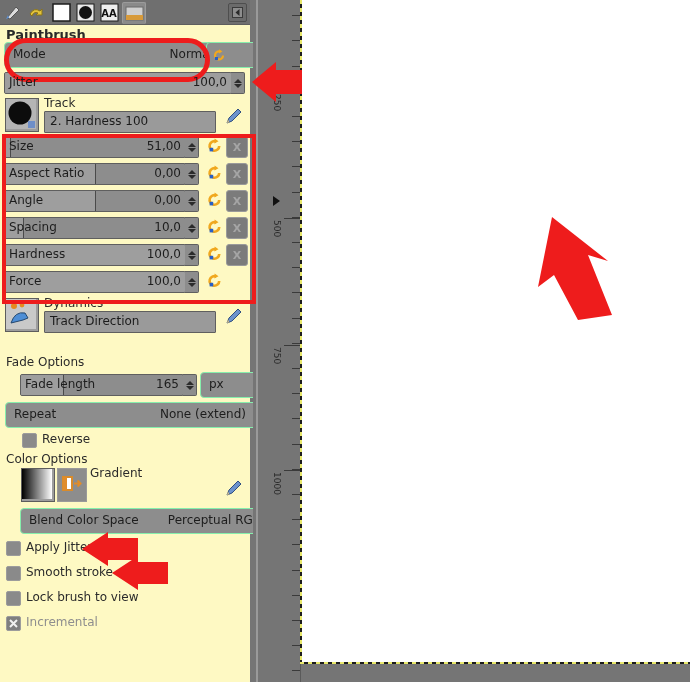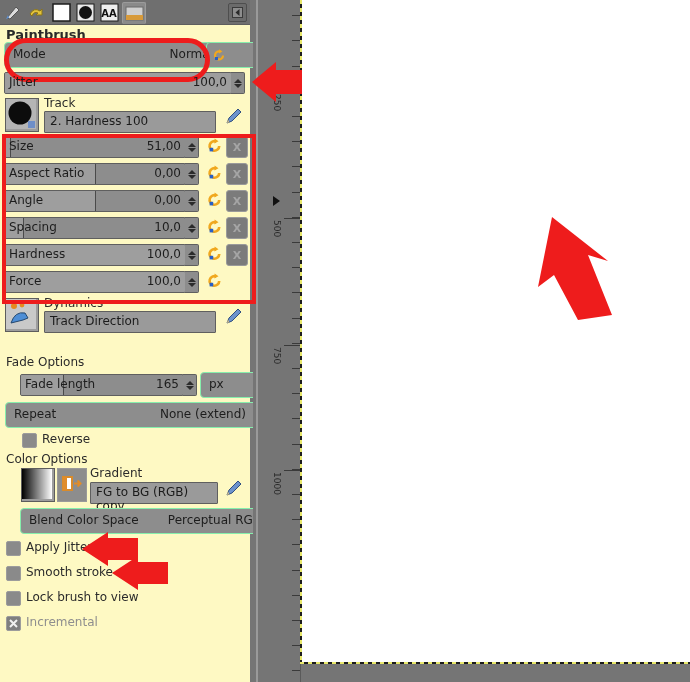--- a/index.html
+++ b/index.html
@@ -318,23 +318,20 @@
     <div style="width:30px;height:30px;background:linear-gradient(90deg,#000,#fff);"></div>
   </div>
   <div class="prevbox" style="left:57px;top:468px;width:28px;height:32px;background:#8d8d8d;border-color:#9a9a9a">
     <svg width="26" height="30" viewBox="0 0 26 30">
       <rect x="5" y="8" width="9" height="13" fill="#fff" stroke="#d98b2a" stroke-width="2"></rect>
       <rect x="5" y="8" width="4" height="13" fill="#e08c2a"></rect>
       <path d="M16 14.5 L22 14.5 M19.5 11.5 L22.5 14.5 L19.5 17.5" stroke="#e08c2a" stroke-width="2" fill="none"></path>
     </svg>
   </div>
   <div class="sectlabel" style="left:90px;top:466px">Gradient</div>
-  <div class="entry" style="left:90px;top:482px;width:126px">
-    <span>FG to BG (RGB) copy</span>
-  </div>
   <svg class="pencil" style="left:224px;top:478px" width="20" height="20" viewBox="0 0 20 20">
     <path d="M3 17 L5 12 L14 3 L17 6 L8 15 Z" fill="#6d93cc" stroke="#2f4f80" stroke-width="1"></path>
     <path d="M3 17 L5.2 16.2 L4 13.6 Z" fill="#e2c98a"></path>
   </svg>
 
   <div class="combo" style="left:20px;top:508px;width:228px;">
     <span class="ctext">Blend Color Space</span>
     <span class="cval" style="right:26px">Perceptual RGB</span>
     <svg class="chev" style="right:7px;top:9px" viewBox="0 0 11 7">
       <path d="M0.5 0.5 L5.5 6 L10.5 0.5" fill="none" stroke="#1d1d1d" stroke-width="1.6"></path>

